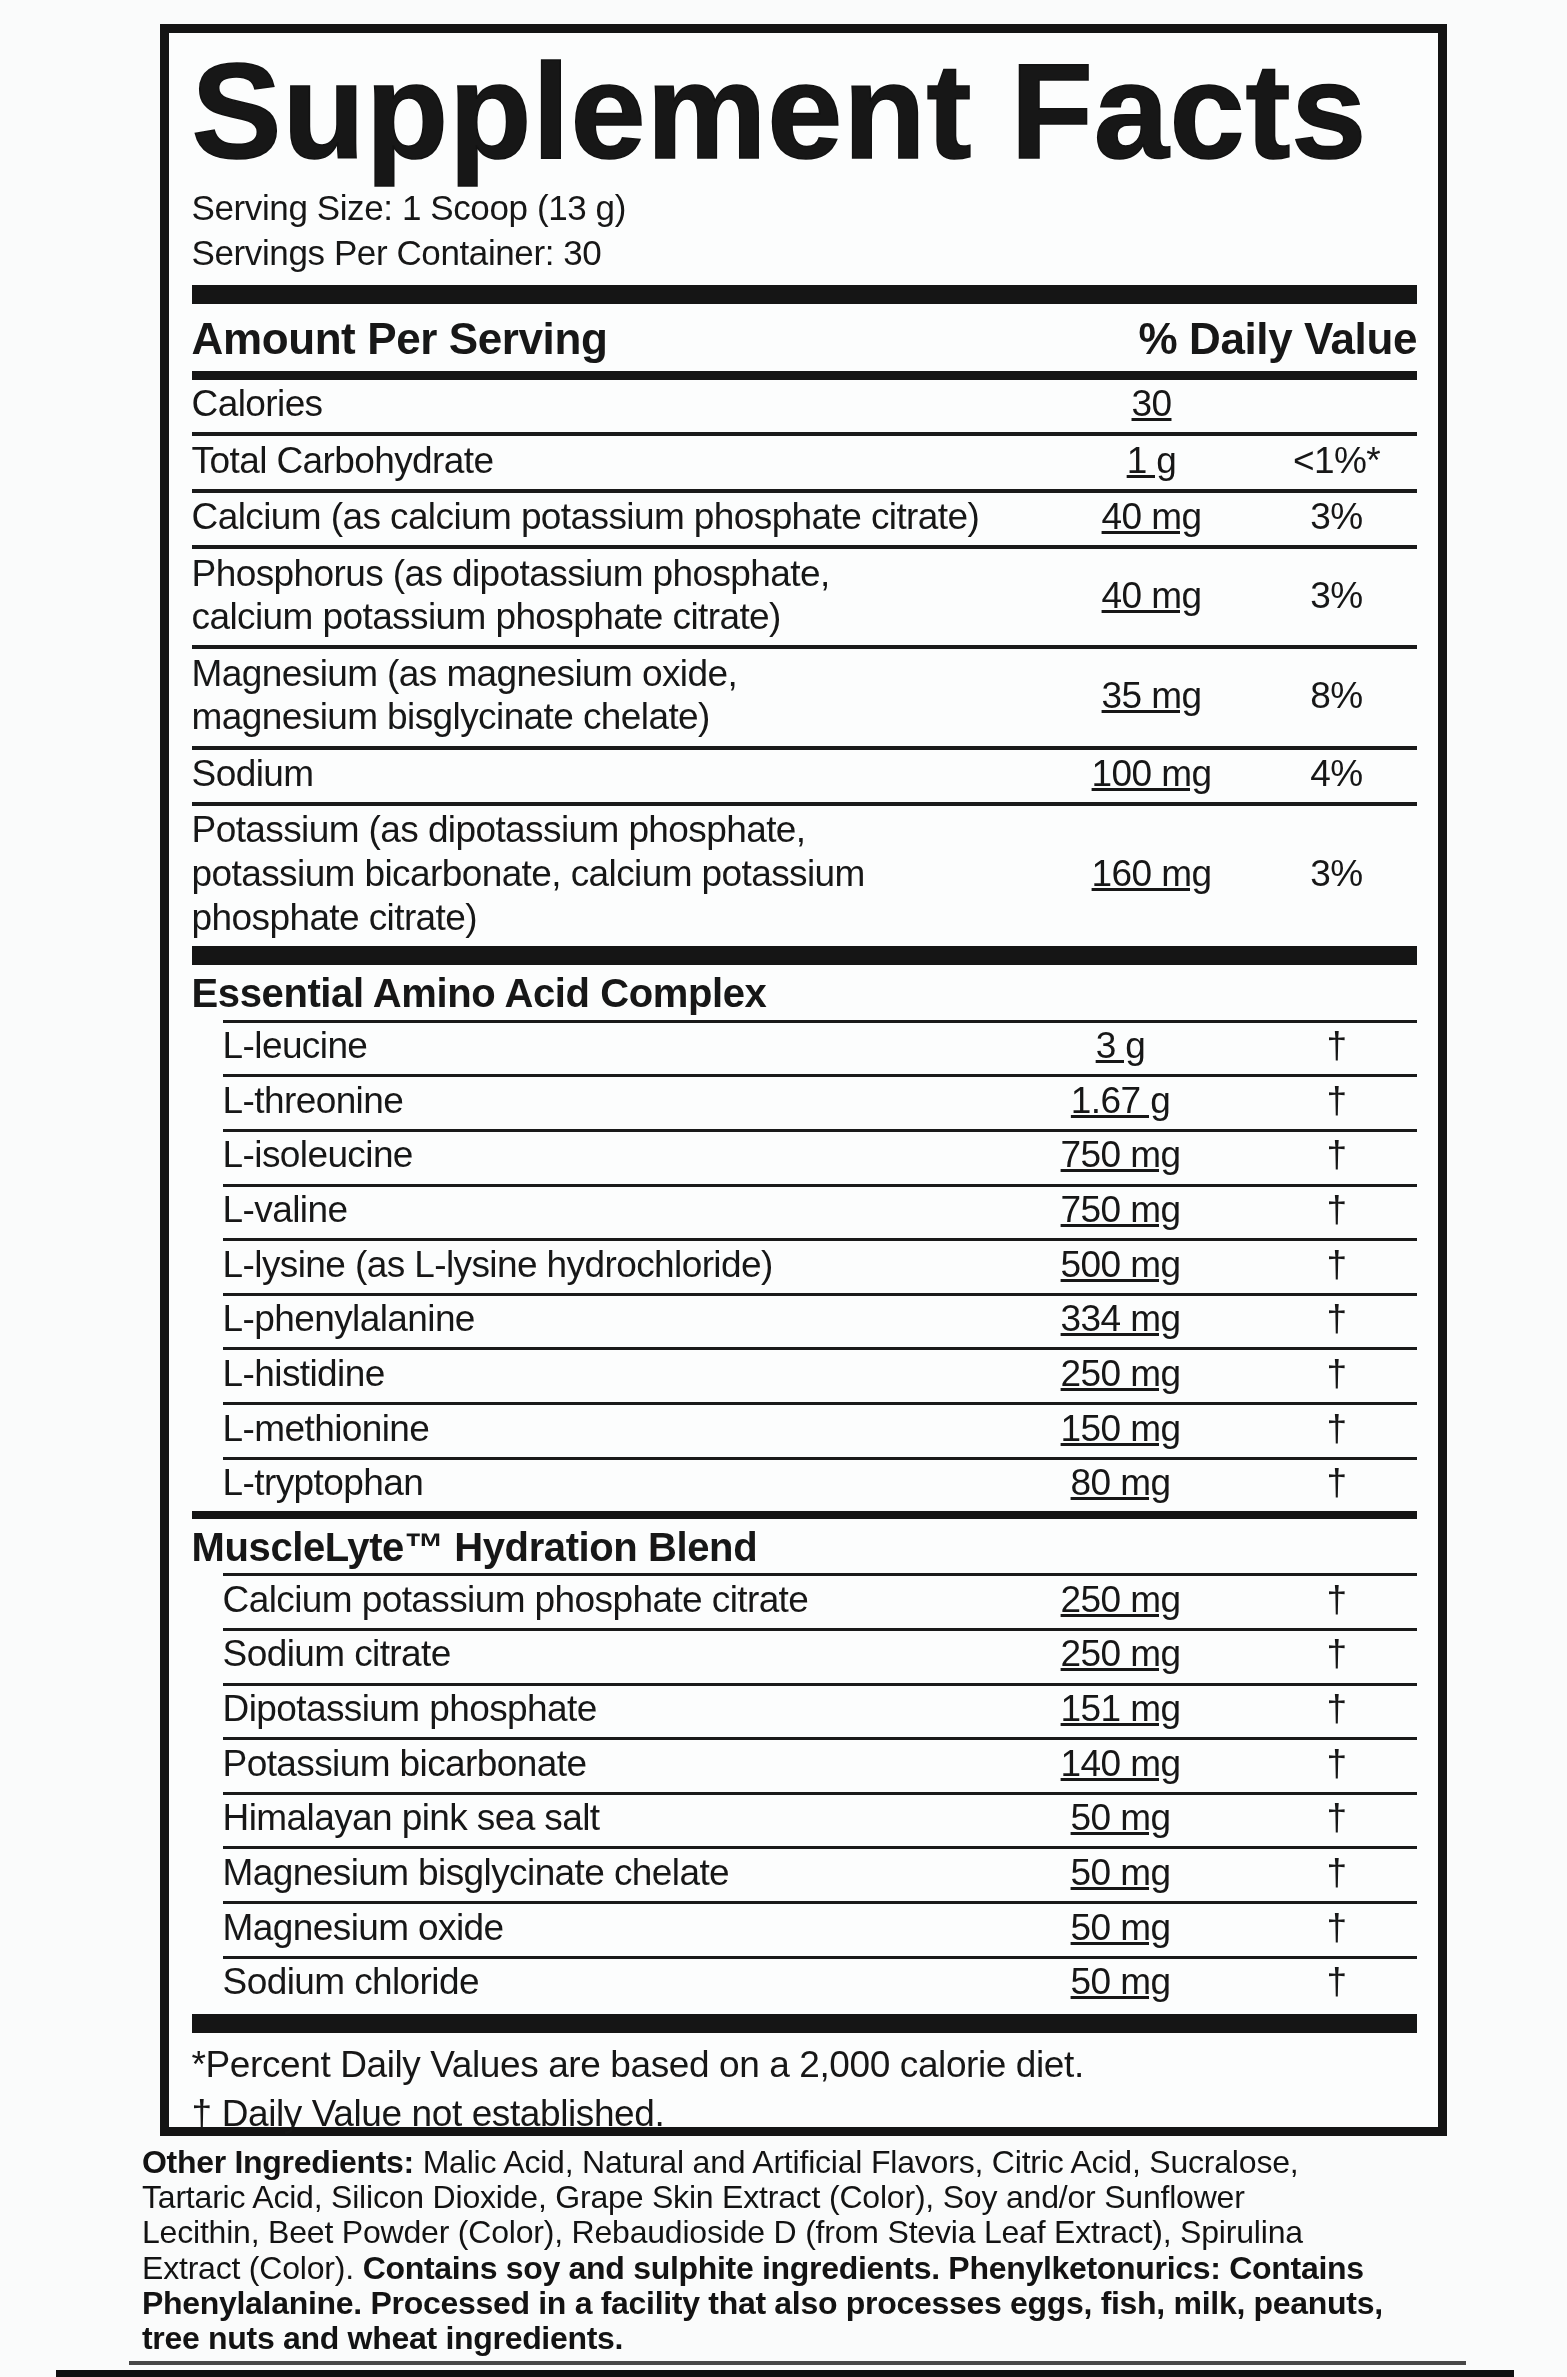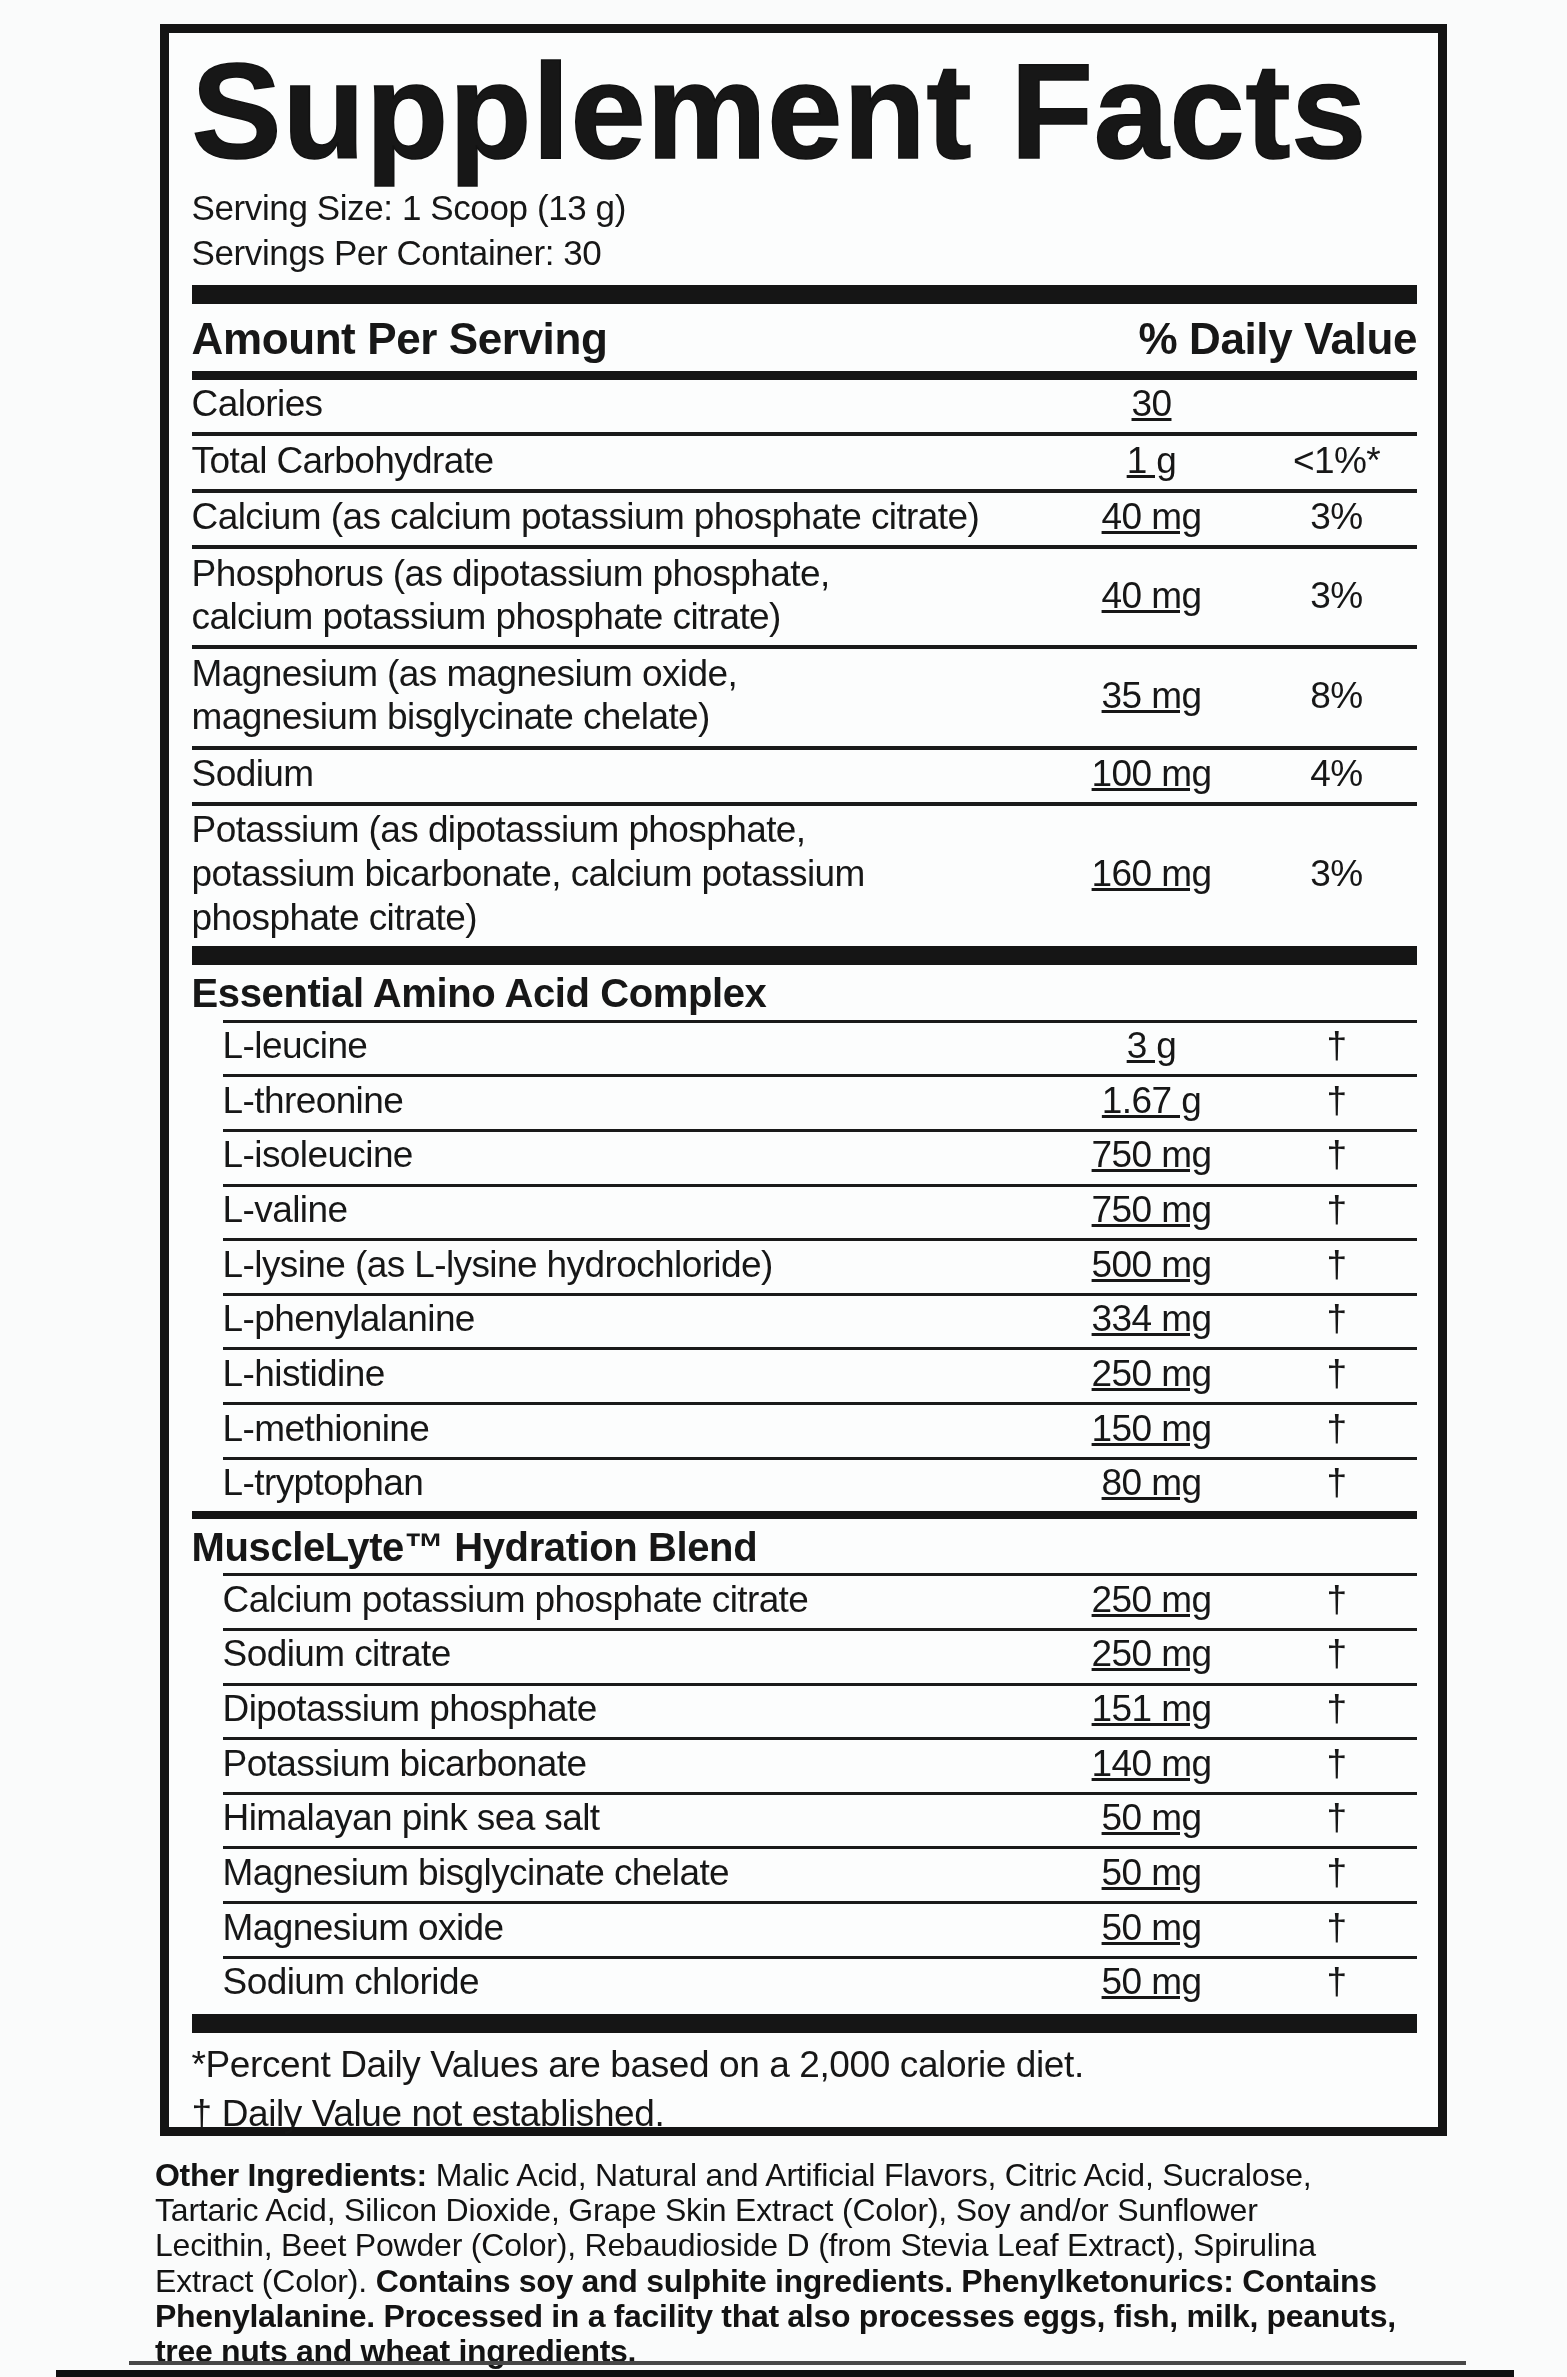--- a/index.html
+++ b/index.html
@@ -65,39 +65,39 @@
     font-size: 37px;
     line-height: 1.18;
     letter-spacing: -0.6px;
     padding: 2.4px 0 6.4px 0;
   }
   #main-rows .row:first-child { border-top: none; }
   .row .lbl { flex: 1; white-space: pre-line; }
   .row .amt { width: 209px; text-align: center; text-decoration: underline; }
   .row .dv  { width: 161px; text-align: center; }
   .sub { margin-left: 31px; }
-  .sub .row { border-top: 3.2px solid #1a1a1a; padding: 1.6px 0 6.4px 0; }
+  .sub .row { border-top: 3.2px solid #1a1a1a; padding: 1.6px 0 6.4px 0; gap: 31px; }
   .section-hdr {
     font-size: 40px;
     font-weight: bold;
     letter-spacing: -0.4px;
     padding: 6.4px 0 3.2px 0;
   }
   .footnote {
     font-size: 37px;
     line-height: 1.2;
     letter-spacing: -0.4px;
     padding-top: 9.7px;
   }
   .other {
     position: absolute;
     left: 142px;
     top: 2145px;
     width: 1337px;
-    margin: 13px;
+    margin: 0;
     font-size: 32px;
     line-height: 1.1;
     letter-spacing: -0.2px;
     white-space: pre-line;
     color: #131313;
   }
   .other b { letter-spacing: -0.3px; }
   .bottom-rule {
     position: absolute;
     left: 129px;

